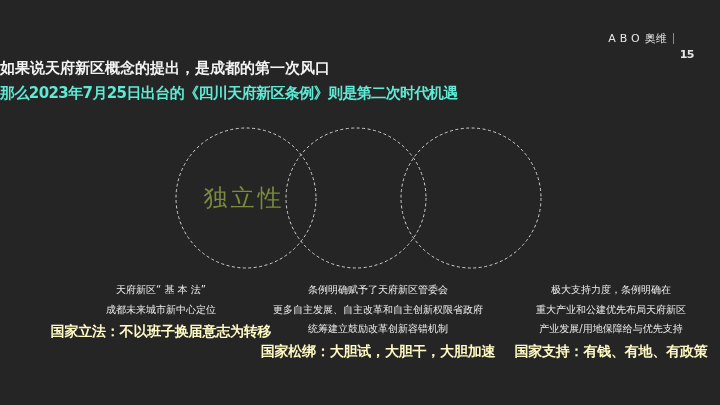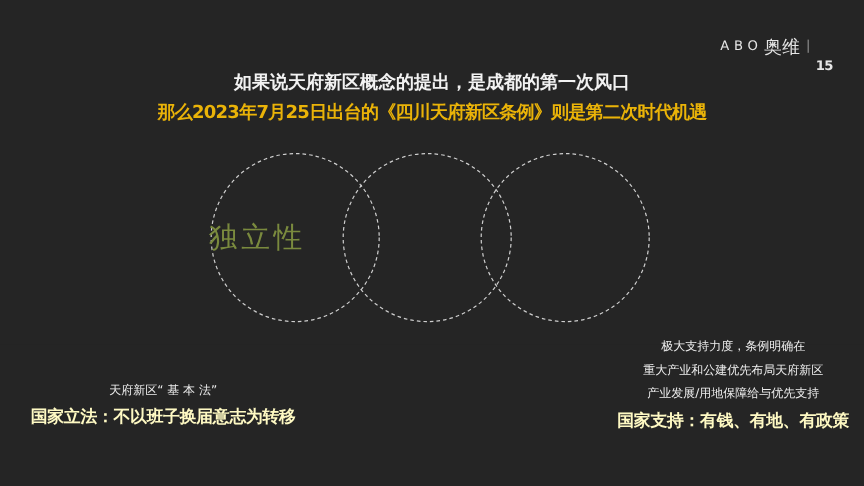--- a/index.html
+++ b/index.html
@@ -25,71 +25,70 @@
       align-items: center;
       color: #e6e6e6;
       font-size: 11px;
       line-height: 14px;
     }
     .brand .abo {
       letter-spacing: 4px;
       font-size: 11px;
     }
     .brand .cn {
-      font-size: 15px;
+      font-size: 11px;
       margin-left: 1px;
     }
     .brand .sep {
       display: inline-block;
       width: 1px;
       height: 11px;
       background: #8a8a8a;
       margin: 0 6px 0 6px;
     }
     .brand .page {
       font-weight: bold;
       font-size: 11px;
       letter-spacing: -0.5px;
       margin-top: 33px;
     }
     .headline {
       position: absolute;
       left: 0;
       width: 720px;
-      text-align: center;
       white-space: nowrap;
     }
     .headline.l1 {
       top: 58px;
       color: #f2f2f2;
       font-size: 15px;
       font-weight: bold;
       line-height: 20px;
     }
     .headline.l2 {
       top: 83px;
-      color: #eab308;
+      color: #5eead4;
       font-size: 15px;
       font-weight: bold;
       line-height: 20px;
       letter-spacing: -0.6px;
     }
     .circles {
       position: absolute;
       left: 0;
       top: 0;
       width: 720px;
       height: 405px;
       pointer-events: none;
     }
     .keyword {
       position: absolute;
       top: 181px;
       width: 140px;
-      text-align: left;
+      text-align: center;
       color: #7a8a3e;
       font-size: 24px;
       line-height: 34px;
       letter-spacing: 3px;
     }
     .col {
       position: absolute;
       top: 280px;
       width: 240px;
       text-align: center;
@@ -126,25 +125,32 @@
   <div class="headline l2">那么2023年7月25日出台的《四川天府新区条例》则是第二次时代机遇</div>
 
   <svg class="circles" width="720" height="405" viewBox="0 0 720 405">
     <circle cx="246" cy="198" r="70" fill="none" stroke="#cfcfcf" stroke-width="1" stroke-dasharray="3 2.5"></circle>
     <circle cx="356" cy="198" r="70" fill="none" stroke="#cfcfcf" stroke-width="1" stroke-dasharray="3 2.5"></circle>
     <circle cx="471" cy="198" r="70" fill="none" stroke="#cfcfcf" stroke-width="1" stroke-dasharray="3 2.5"></circle>
   </svg>
 
   <div class="keyword" style="left:174px;">独立性</div>
 
-  <div class="col" style="left:16px;margin-top:36px;">
+  <div class="col" style="left:41px;">
     <div class="line">天府新区“ 基 本 法”</div>
+    <div class="line">成都未来城市新中心定位</div>
     <div class="slogan">国家立法：不以班子换届意志为转移</div>
   </div>
 
+  <div class="col" style="left:258px;">
+    <div class="line">条例明确赋予了天府新区管委会</div>
+    <div class="line">更多自主发展、自主改革和自主创新权限省政府</div>
+    <div class="line">统筹建立鼓励改革创新容错机制</div>
+    <div class="slogan">国家松绑：大胆试，大胆干，大胆加速</div>
+  </div>
 
   <div class="col" style="left:491px;">
     <div class="line">极大支持力度，条例明确在</div>
     <div class="line">重大产业和公建优先布局天府新区</div>
     <div class="line">产业发展/用地保障给与优先支持</div>
     <div class="slogan">国家支持：有钱、有地、有政策</div>
   </div>
 
 </div>
 

